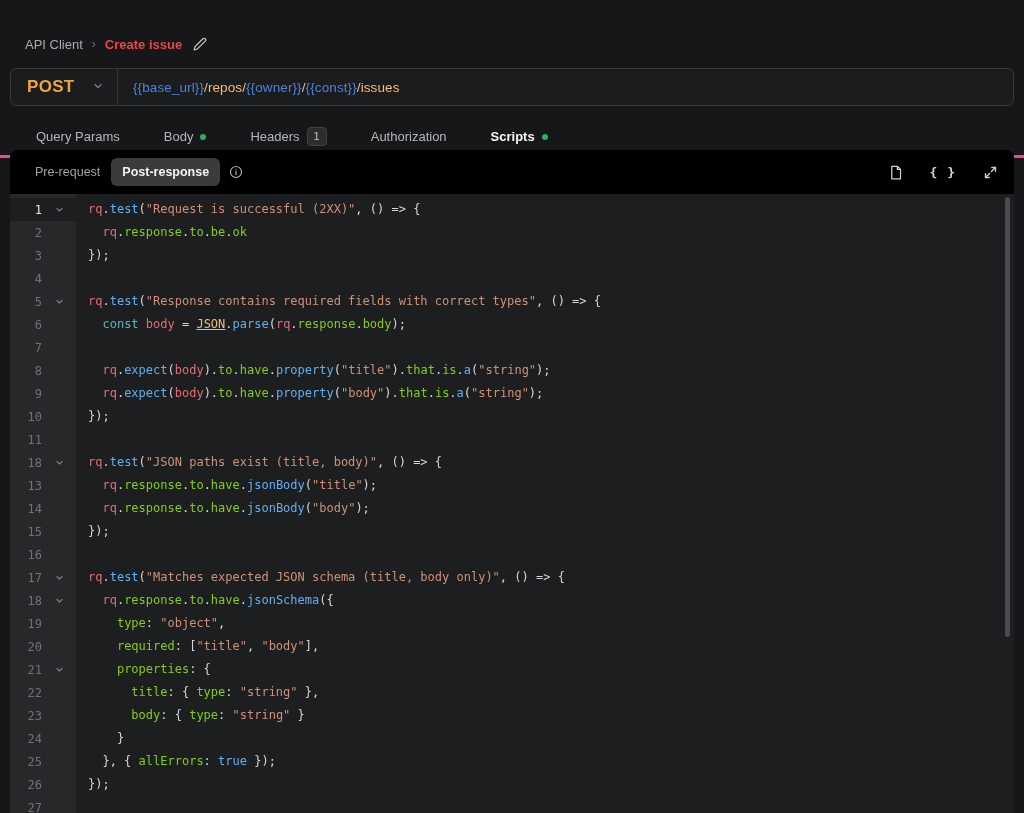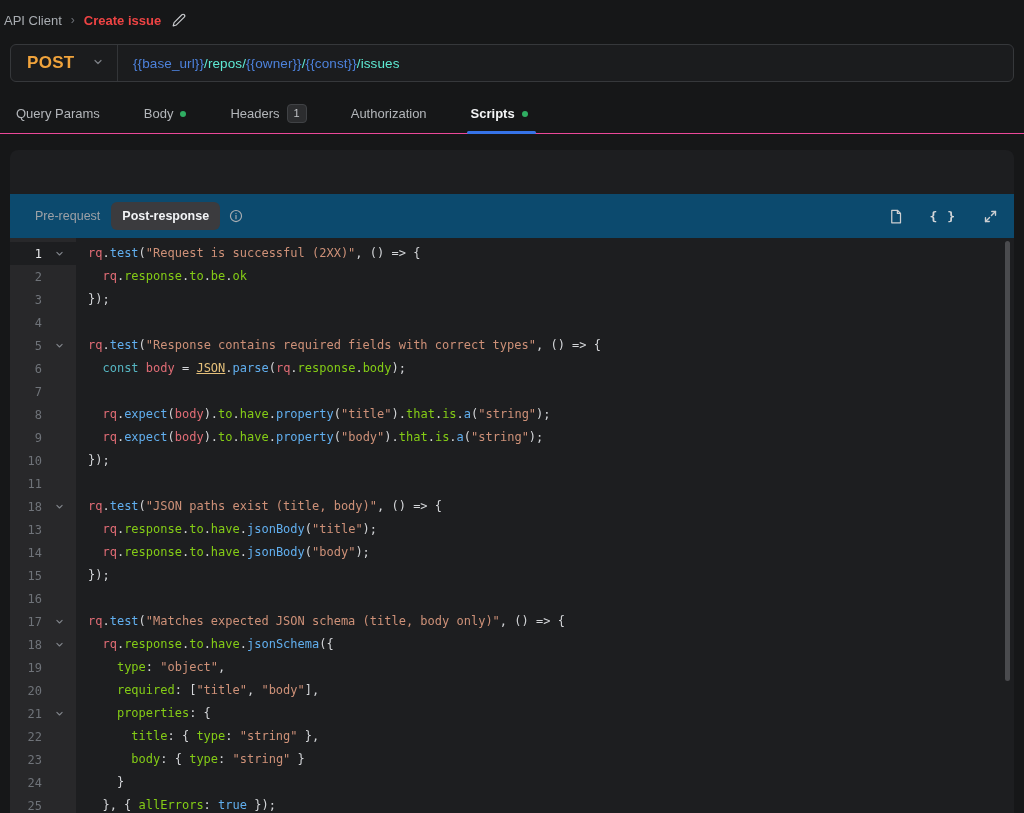--- a/index.html
+++ b/index.html
@@ -5,52 +5,52 @@
   * { box-sizing: border-box; margin: 0; padding: 0; }
   html, body { width: 1024px; height: 813px; overflow: hidden; }
   body {
     background: #161718;
     font-family: "Liberation Sans", sans-serif;
     color: #d6d8db;
     position: relative;
   }
 
   
-  .breadcrumb { height: 40px; display: flex; align-items: center; gap: 9px; padding: 0 4px; font-size: 13px; }
+  .breadcrumb { height: 40px; display: flex; align-items: center; gap: 9px; padding: 0 25px; font-size: 13px; margin-top: 24px; }
   .crumb-app { color: #a9adb2; }
   .crumb-sep { color: #6b6f75; font-size: 12px; }
   .crumb-page { color: #ef4444; font-weight: 700; }
   .pencil-icon { display: inline-flex; margin-left: 2px; }
   .pencil-icon svg { stroke: #c9cbce; }
 
   
   .request-bar {
     margin: 4px 10px 0; height: 38px;
     background: #1b1c1e; border: 1px solid #36383b; border-radius: 6px;
     display: flex; align-items: center; overflow: hidden;
   }
   .method-select { width: 106px; height: 100%; display: flex; align-items: center; justify-content: space-between; padding: 0 13px 0 16px; cursor: pointer; }
   .method-label { color: #f0a33c; font-weight: 700; font-size: 17px; letter-spacing: .3px; }
   .method-chevron svg { stroke: #7c8086; }
   .bar-divider { width: 1px; align-self: stretch; background: #333538; }
   .url-input { padding-left: 15px; font-size: 13.5px; font-weight: 500; letter-spacing: .1px; white-space: nowrap; }
-  .url-plain { color: #5eead4; }
+  .url-plain { color: #fdba74; }
   .url-var { color: #4d82dc; }
 
   
-  .tabs-row { margin-top: 12px; height: 40px; display: flex; align-items: center; gap: 44px; padding: 0 16px; border-bottom: 1px solid #ec4899; text-align: right; }
+  .tabs-row { margin-top: 12px; height: 40px; display: flex; align-items: center; gap: 44px; padding: 0 36px; border-bottom: 3px solid #ec4899; text-align: right; }
   .tab { position: relative; height: 100%; display: flex; align-items: center; gap: 7px; font-size: 13px; color: #b3b6ba; cursor: pointer; white-space: nowrap; }
   .tab.active { color: #f4f5f6; font-weight: 600; }
   .tab.active::after { content: ""; position: absolute; left: -4px; right: -8px; bottom: -1px; height: 3px; border-radius: 3px; background: #3673e8; }
   .status-dot { width: 6px; height: 6px; border-radius: 50%; background: #2fae62; }
   .tab-badge { font-size: 11px; line-height: 1; padding: 3px 6px; border-radius: 4px; background: #2c2d2f; border: 1px solid #404245; color: #c2c4c7; }
 
   
   .panel { position: absolute; left: 10px; right: 10px; top: 150px; bottom: 0; background: #1d1e20; border-radius: 8px 8px 0 0; overflow: hidden; display: flex; flex-direction: column; }
-  .panel-header { height: 44px; flex: 0 0 44px; background: #0c4a6e; display: flex; align-items: center; padding: 0 16px 0 14px; margin-top: 44px; }
+  .panel-header { height: 44px; flex: 0 0 44px; background: #000000; display: flex; align-items: center; padding: 0 16px 0 14px; }
   .ph-tab { font-size: 12.5px; padding: 7px 11px; border-radius: 6px; color: #9da1a6; cursor: pointer; white-space: nowrap; }
   .ph-tab.active { background: #3b3b3e; color: #f2f3f5; font-weight: 700; }
   .info-icon { margin-left: 9px; display: inline-flex; cursor: pointer; }
   .info-icon svg { stroke: #a9adb2; }
   .ph-actions { margin-left: auto; display: flex; align-items: center; gap: 27px; }
   .ph-action { display: inline-flex; cursor: pointer; color: #ccced1; }
   .ph-action svg { stroke: #ccced1; }
   .braces-glyph { font-family: "DejaVu Sans Mono", monospace; font-size: 13px; font-weight: 700; color: #d4d6d9; letter-spacing: 1px; }
 
   

